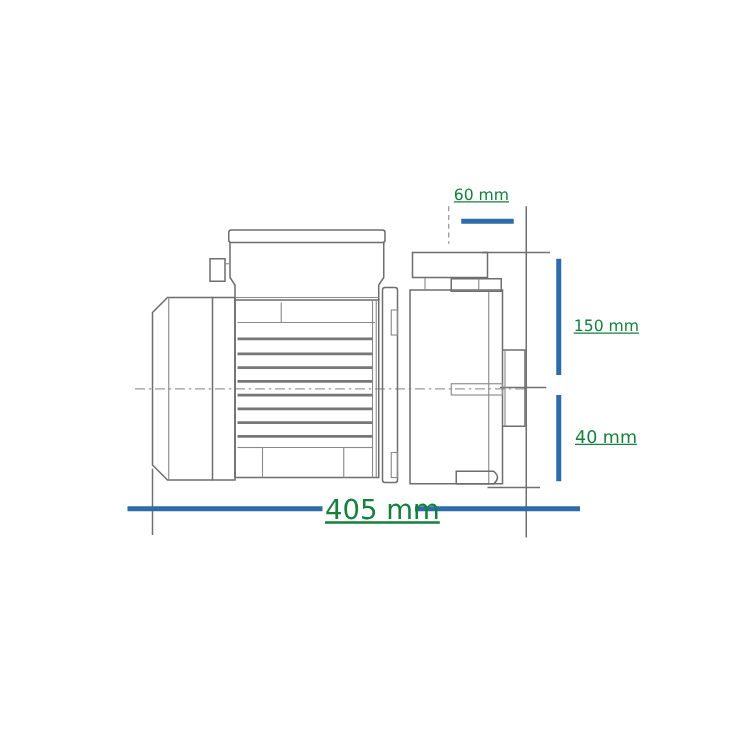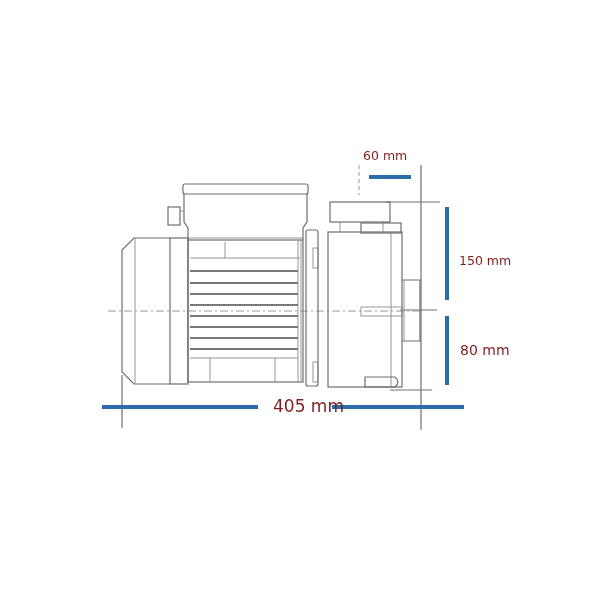--- a/index.html
+++ b/index.html
@@ -4,21 +4,21 @@
   <style>
     html, body { margin: 0; padding: 0; background: #ffffff; }
     body { width: 600px; height: 600px; position: relative; overflow: hidden; font-family: "DejaVu Sans", sans-serif; }
     svg { position: absolute; left: 0; top: 0; }
     .ln { stroke: #6e6e6e; stroke-width: 1.2; fill: none; }
     .lnt { stroke: #8a8a8a; stroke-width: 0.9; fill: none; }
     .fin { stroke: #777; stroke-width: 2.2; fill: none; }
     .cl { stroke: #9a9a9a; stroke-width: 1; fill: none; stroke-dasharray: 8 3 2 3; }
     .dim { stroke: #2d6ca8; stroke-width: 4; fill: none; }
     .ref { stroke: #707070; stroke-width: 1.2; fill: none; }
-    .lbl { position: absolute; color: #7f1d1d; font-family: "DejaVu Sans", sans-serif; white-space: nowrap; }
+    .lbl { position: absolute; color: #15803d; font-family: "DejaVu Sans", sans-serif; white-space: nowrap; text-decoration: underline; }
   </style>
 </head>
 <body>
 
 <svg width="600" height="600" viewBox="0 0 600 600">
 
   <line class="ref" x1="122" y1="375" x2="122" y2="428"></line>
   <line class="ref" x1="421" y1="165" x2="421" y2="430"></line>
   <line class="lnt" x1="359" y1="165" x2="359" y2="195" stroke-dasharray="4 3"></line>
 
@@ -92,16 +92,16 @@
     <path class="ln" d="M365 377 L395 377 Q401 382 395 387 L365 387 Z"></path>
   </g>
 
   <line class="dim" x1="102" y1="407" x2="258" y2="407"></line>
   <line class="dim" x1="332" y1="407" x2="464" y2="407"></line>
   <line class="dim" x1="369" y1="177" x2="411" y2="177"></line>
   <line class="dim" x1="447" y1="207" x2="447" y2="300"></line>
   <line class="dim" x1="447" y1="316" x2="447" y2="385"></line>
 </svg>
 
-<div class="lbl" style="left:273px; top:396px; font-size:17px;">405 mm</div>
+<div class="lbl" style="left:260px; top:396px; font-size:22px;">405 mm</div>
 <div class="lbl" style="left:363px; top:148px; font-size:12.5px;">60 mm</div>
 <div class="lbl" style="left:459px; top:253px; font-size:12.5px;">150 mm</div>
-<div class="lbl" style="left:460px; top:342px; font-size:14px;">80 mm</div>
+<div class="lbl" style="left:460px; top:342px; font-size:14px;">40 mm</div>
 
 </body></html>

